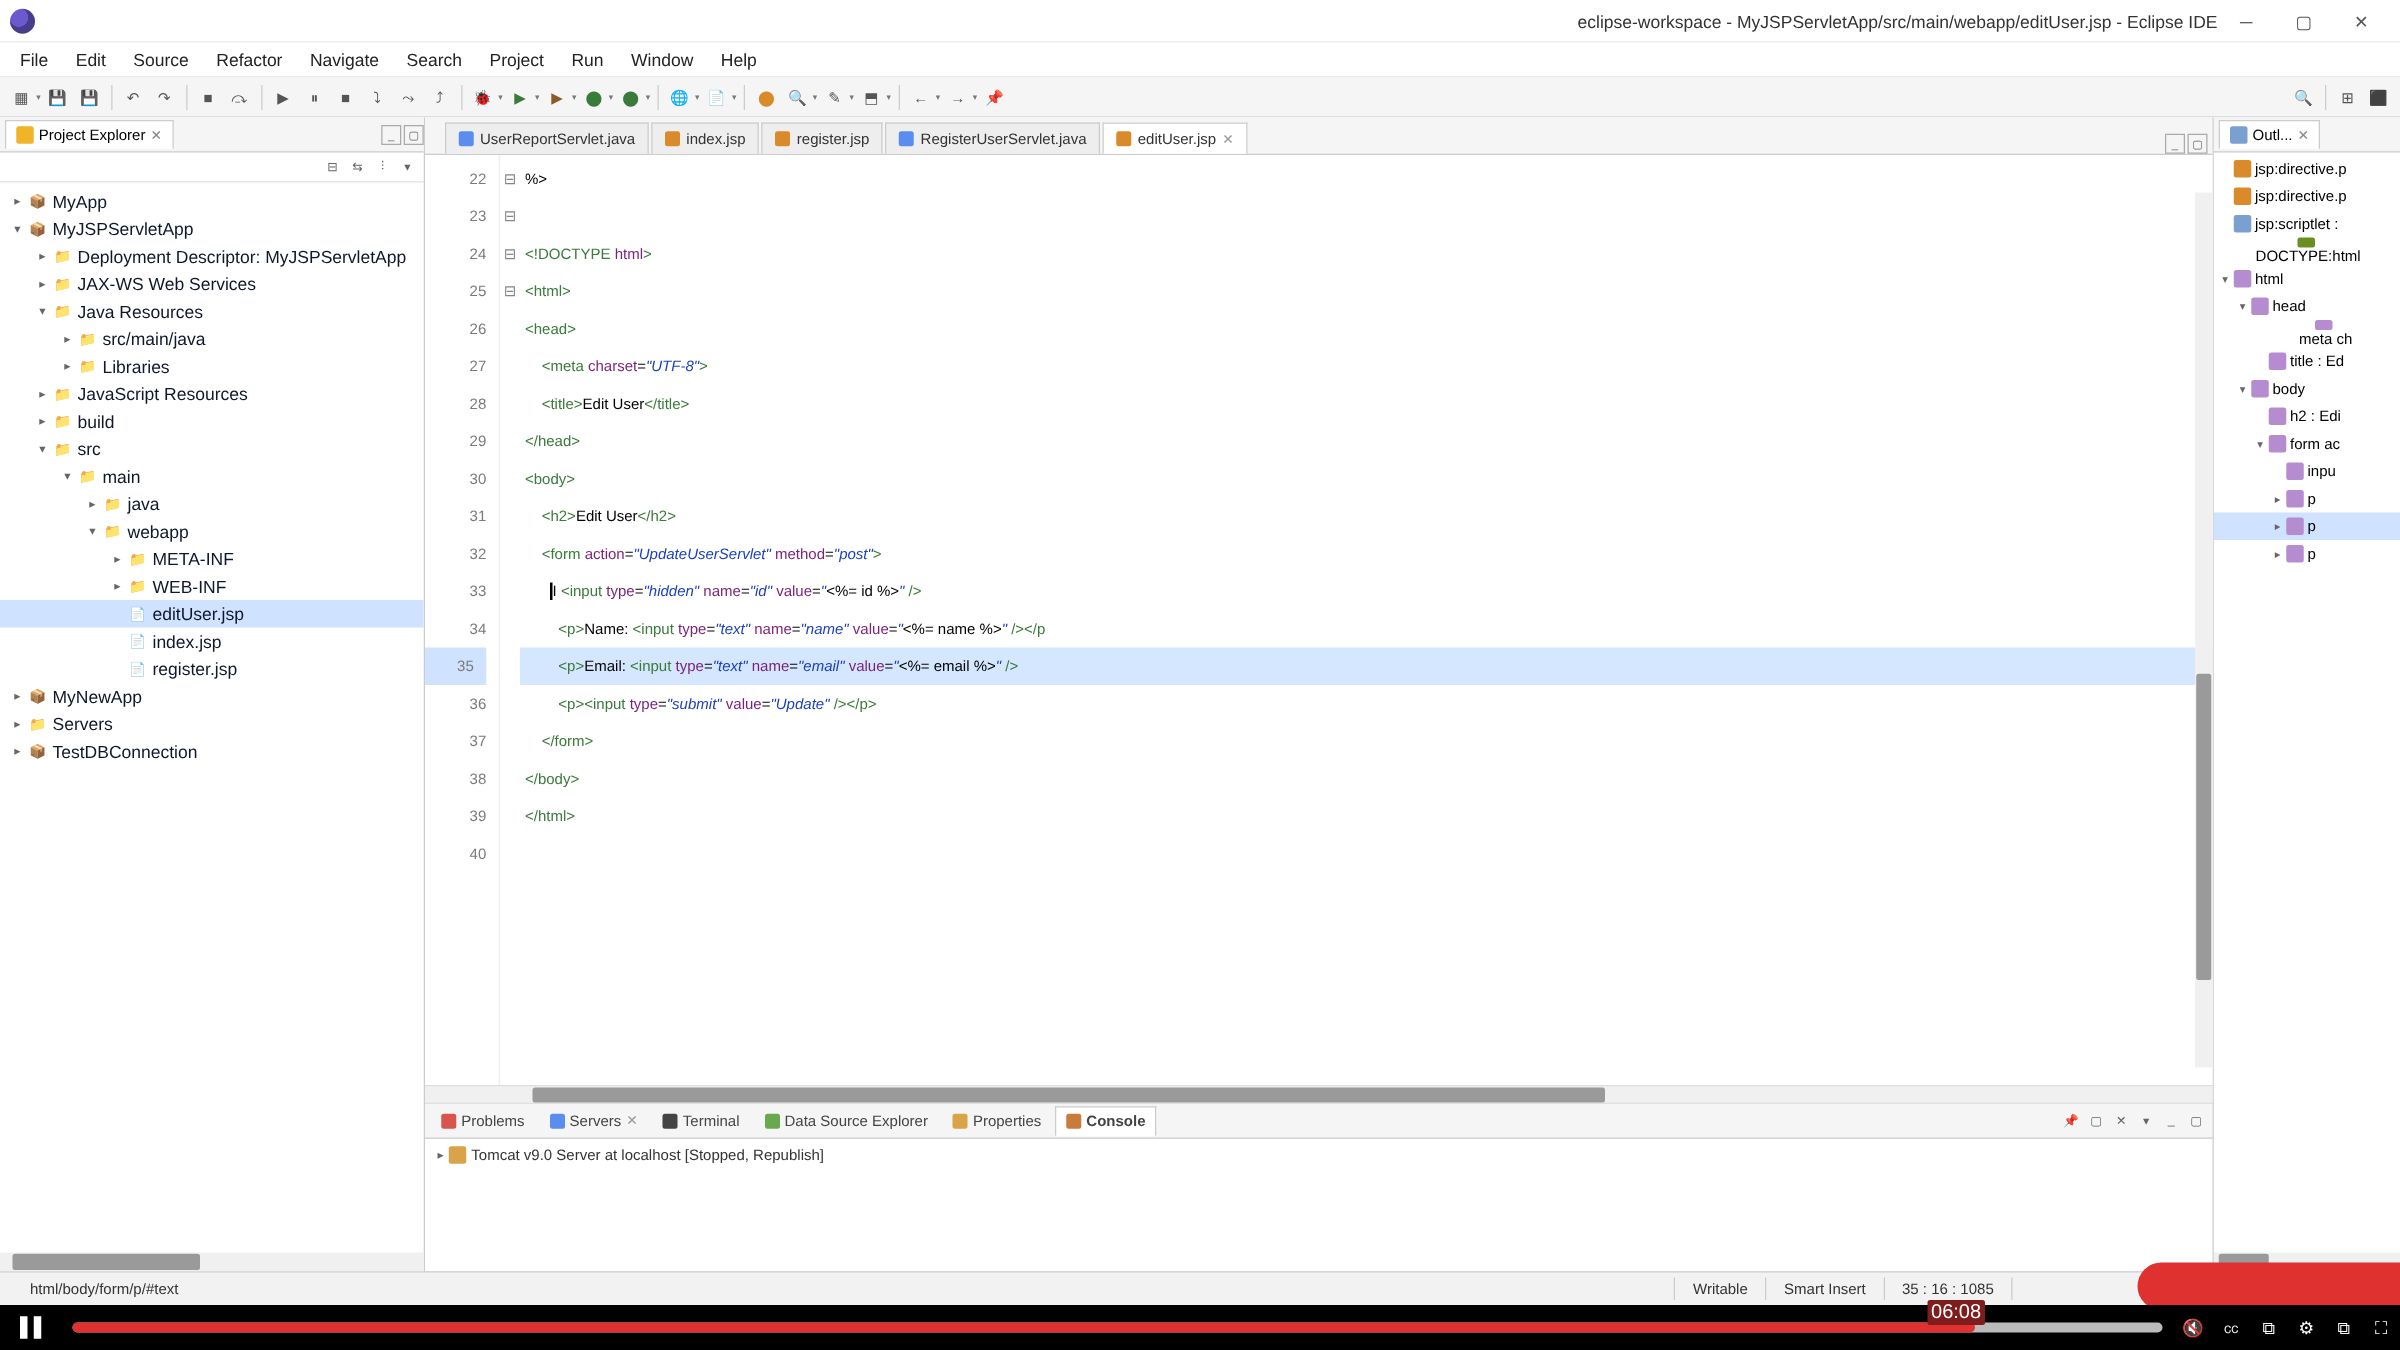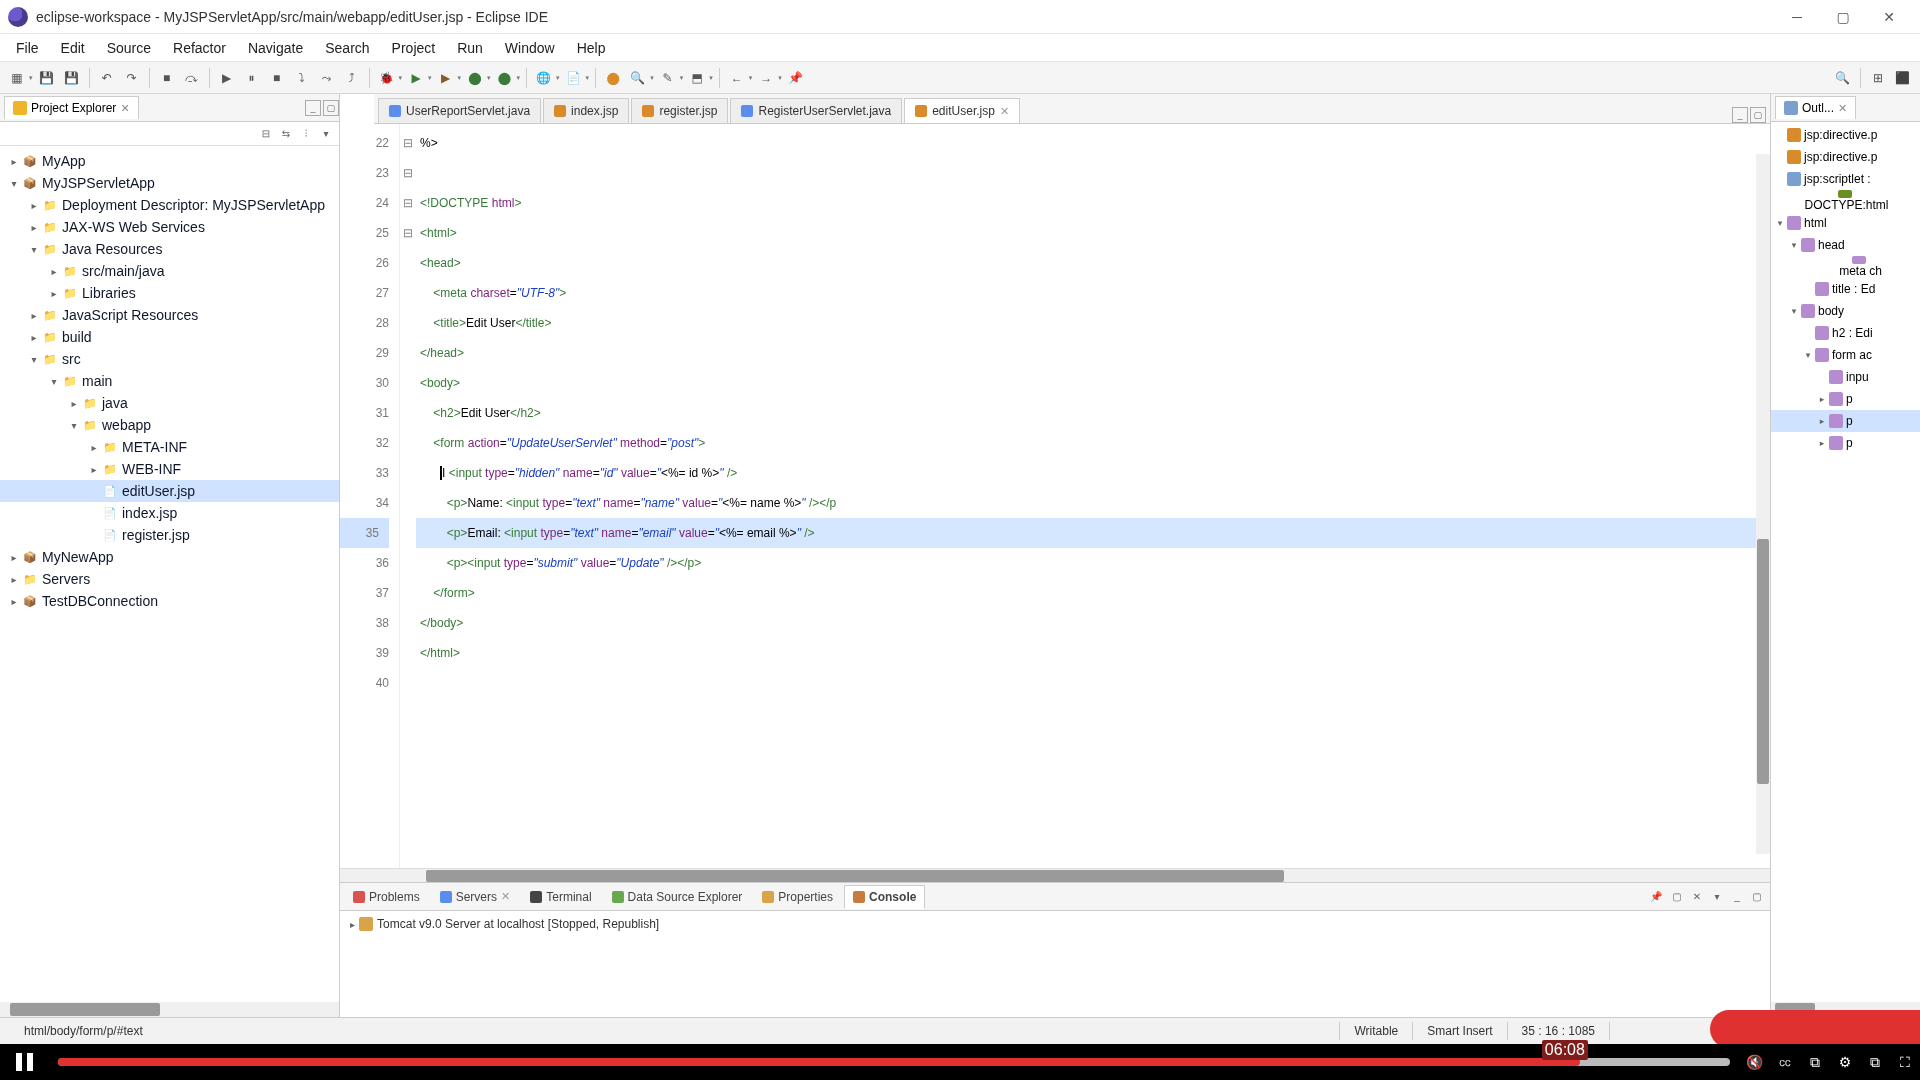--- a/index.html
+++ b/index.html
@@ -1,19 +1,19 @@
 <!DOCTYPE html>
 <html><head>
 <meta charset="utf-8">
 <style>
 * { margin:0; padding:0; box-sizing:border-box; font-family:"Segoe UI",Tahoma,sans-serif; font-size:12px; }
 body { width:1920px; height:1080px; background:#f0f0f0; position:relative; overflow:hidden; }
 
 
-.titlebar { height:34px; background:#fff; display:flex; align-items:center; padding:11px 8px; border-bottom:1px solid #e6e6e6; }
+.titlebar { height:34px; background:#fff; display:flex; align-items:center; padding:11px 8px; border-bottom:1px solid #e6e6e6;text-align:right; }
 .titlebar .app-icon { width:20px; height:20px; border-radius:50%; background:radial-gradient(circle at 35% 35%,#6a5acd 0 40%,#483d8b 41% 100%); margin-right:8px; }
 .titlebar .title { flex:1; color:#333; font-size:14px; }
 .titlebar .win-btn { width:46px; height:34px; display:flex; align-items:center; justify-content:center; color:#555; font-size:14px; }
 
 
 .menubar { height:28px; background:#fff; display:flex; align-items:center; padding:0 6px; gap:2px; border-bottom:1px solid #e6e6e6; }
 .menubar .menu-item { padding:3px 10px; font-size:14px; color:#222; border-radius:2px; }
 
 
 .toolbar { height:32px; background:#f5f5f5; border-bottom:1px solid #d5d5d5; display:flex; align-items:center; padding:0 6px; gap:3px; }
@@ -41,21 +41,21 @@
 .tree-node.selected { background:#cfe2ff; }
 .tw { width:16px; text-align:center; color:#666; font-size:10px; }
 .node-icon { width:16px; height:16px; margin-right:4px; display:inline-flex; align-items:center; justify-content:center; font-size:11px; }
 .folder { color:#d9a34a; }
 .file { color:#5b8def; }
 .project { color:#6b8e23; }
 .tree-node .label { font-size:14px; color:#0f172a; }
 
 
 .editor-view { flex:1; display:flex; flex-direction:column; min-width:0; }
-.editor-tabbar { height:30px; display:flex; align-items:flex-end; border-bottom:1px solid #ccc; background:#f5f5f5; padding-left:4px; gap:2px;margin-left:34px; }
+.editor-tabbar { height:30px; display:flex; align-items:flex-end; border-bottom:1px solid #ccc; background:#f5f5f5; padding-left:16px; gap:2px; }
 .ed-tab { display:flex; align-items:center; gap:5px; padding:5px 10px; background:#eee; border:1px solid #ccc; border-bottom:none; font-size:13px; color:#333; }
 .ed-tab.active { background:#fff; }
 .ed-tab .close { color:#999; font-size:11px; }
 .ed-tab .ficon { width:12px; height:12px; display:inline-block; }
 .ed-tab .ficon.j { background:#5b8def; border-radius:2px; }
 .ed-tab .ficon.jsp { background:#d98b2b; border-radius:2px; }
 .ed-minmax { margin-left:auto; display:flex; gap:2px; padding-right:4px; }
 .ed-minmax span { width:16px; height:16px; border:1px solid #aaa; font-size:9px; display:flex; align-items:center; justify-content:center; color:#666; }
 
 .editor-body { flex:1; display:flex; overflow:hidden; background:#fff; position:relative; }

